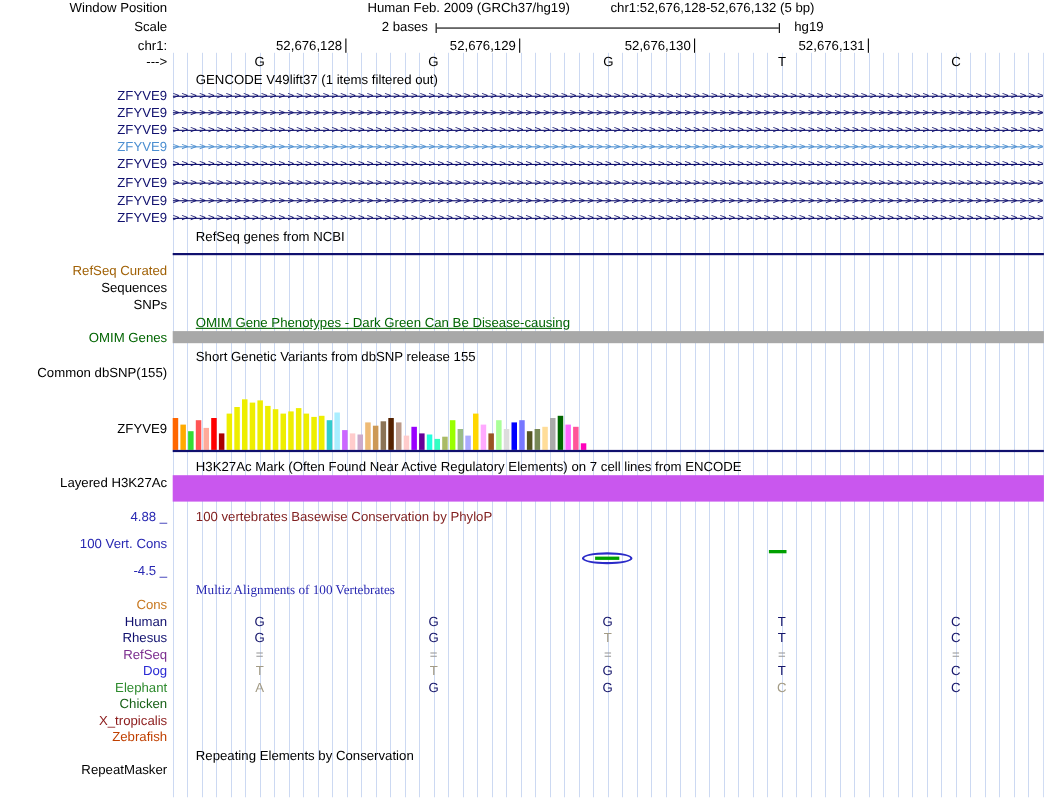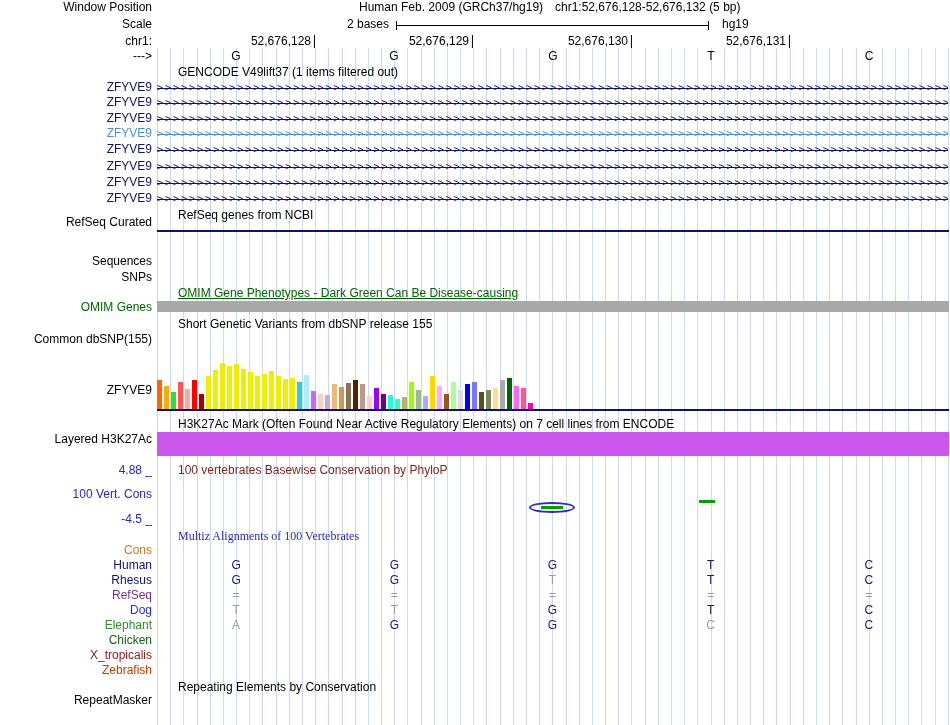--- a/index.html
+++ b/index.html
@@ -32,21 +32,21 @@
   .cons-dash { position:absolute; background:#00a000; height:3px; }
 </style>
 </head>
 <body>
 
 <div class="browser">
 
   <div class="grid"></div>
 
   <span class="lbl" style="top:1px">Window Position</span>
-  <span class="abs" style="left:359px;top:1px">Human Feb. 2009 (GRCh37/hg19)</span>
+  <span class="abs" style="left:334px;top:1px">Human Feb. 2009 (GRCh37/hg19)</span>
   <span class="abs" style="left:555px;top:1px">chr1:52,676,128-52,676,132 (5 bp)</span>
 
   <span class="lbl" style="top:18px">Scale</span>
   <span class="abs" style="left:347px;top:18px">2 bases</span>
   <div class="scalebar"></div>
   <span class="abs" style="left:722px;top:18px">hg19</span>
 
   <span class="lbl" style="top:35px">chr1:</span>
   <span class="coord" style="left:315px">52,676,128</span>
   <span class="coord" style="left:473px">52,676,129</span>
@@ -72,21 +72,21 @@
   <span class="lbl" style="top: 143px; color: rgb(16, 16, 110);">ZFYVE9</span>
   <div class="arrowline" style="top: 143px; color: rgb(16, 16, 110);">&gt;&gt;&gt;&gt;&gt;&gt;&gt;&gt;&gt;&gt;&gt;&gt;&gt;&gt;&gt;&gt;&gt;&gt;&gt;&gt;&gt;&gt;&gt;&gt;&gt;&gt;&gt;&gt;&gt;&gt;&gt;&gt;&gt;&gt;&gt;&gt;&gt;&gt;&gt;&gt;&gt;&gt;&gt;&gt;&gt;&gt;&gt;&gt;&gt;&gt;&gt;&gt;&gt;&gt;&gt;&gt;&gt;&gt;&gt;&gt;&gt;&gt;&gt;&gt;&gt;&gt;&gt;&gt;&gt;&gt;&gt;&gt;&gt;&gt;&gt;&gt;&gt;&gt;&gt;&gt;&gt;&gt;&gt;&gt;&gt;&gt;&gt;&gt;&gt;&gt;&gt;&gt;&gt;&gt;&gt;&gt;&gt;&gt;&gt;&gt;&gt;&gt;&gt;&gt;&gt;&gt;&gt;&gt;&gt;&gt;&gt;&gt;&gt;&gt;&gt;</div>
   <span class="lbl" style="top: 160px; color: rgb(16, 16, 110);">ZFYVE9</span>
   <div class="arrowline" style="top: 160px; color: rgb(16, 16, 110);">&gt;&gt;&gt;&gt;&gt;&gt;&gt;&gt;&gt;&gt;&gt;&gt;&gt;&gt;&gt;&gt;&gt;&gt;&gt;&gt;&gt;&gt;&gt;&gt;&gt;&gt;&gt;&gt;&gt;&gt;&gt;&gt;&gt;&gt;&gt;&gt;&gt;&gt;&gt;&gt;&gt;&gt;&gt;&gt;&gt;&gt;&gt;&gt;&gt;&gt;&gt;&gt;&gt;&gt;&gt;&gt;&gt;&gt;&gt;&gt;&gt;&gt;&gt;&gt;&gt;&gt;&gt;&gt;&gt;&gt;&gt;&gt;&gt;&gt;&gt;&gt;&gt;&gt;&gt;&gt;&gt;&gt;&gt;&gt;&gt;&gt;&gt;&gt;&gt;&gt;&gt;&gt;&gt;&gt;&gt;&gt;&gt;&gt;&gt;&gt;&gt;&gt;&gt;&gt;&gt;&gt;&gt;&gt;&gt;&gt;&gt;&gt;&gt;&gt;&gt;</div>
   <span class="lbl" style="top: 176px; color: rgb(16, 16, 110);">ZFYVE9</span>
   <div class="arrowline" style="top: 176px; color: rgb(16, 16, 110);">&gt;&gt;&gt;&gt;&gt;&gt;&gt;&gt;&gt;&gt;&gt;&gt;&gt;&gt;&gt;&gt;&gt;&gt;&gt;&gt;&gt;&gt;&gt;&gt;&gt;&gt;&gt;&gt;&gt;&gt;&gt;&gt;&gt;&gt;&gt;&gt;&gt;&gt;&gt;&gt;&gt;&gt;&gt;&gt;&gt;&gt;&gt;&gt;&gt;&gt;&gt;&gt;&gt;&gt;&gt;&gt;&gt;&gt;&gt;&gt;&gt;&gt;&gt;&gt;&gt;&gt;&gt;&gt;&gt;&gt;&gt;&gt;&gt;&gt;&gt;&gt;&gt;&gt;&gt;&gt;&gt;&gt;&gt;&gt;&gt;&gt;&gt;&gt;&gt;&gt;&gt;&gt;&gt;&gt;&gt;&gt;&gt;&gt;&gt;&gt;&gt;&gt;&gt;&gt;&gt;&gt;&gt;&gt;&gt;&gt;&gt;&gt;&gt;&gt;&gt;</div>
   <span class="lbl" style="top: 192px; color: rgb(16, 16, 110);">ZFYVE9</span>
   <div class="arrowline" style="top: 192px; color: rgb(16, 16, 110);">&gt;&gt;&gt;&gt;&gt;&gt;&gt;&gt;&gt;&gt;&gt;&gt;&gt;&gt;&gt;&gt;&gt;&gt;&gt;&gt;&gt;&gt;&gt;&gt;&gt;&gt;&gt;&gt;&gt;&gt;&gt;&gt;&gt;&gt;&gt;&gt;&gt;&gt;&gt;&gt;&gt;&gt;&gt;&gt;&gt;&gt;&gt;&gt;&gt;&gt;&gt;&gt;&gt;&gt;&gt;&gt;&gt;&gt;&gt;&gt;&gt;&gt;&gt;&gt;&gt;&gt;&gt;&gt;&gt;&gt;&gt;&gt;&gt;&gt;&gt;&gt;&gt;&gt;&gt;&gt;&gt;&gt;&gt;&gt;&gt;&gt;&gt;&gt;&gt;&gt;&gt;&gt;&gt;&gt;&gt;&gt;&gt;&gt;&gt;&gt;&gt;&gt;&gt;&gt;&gt;&gt;&gt;&gt;&gt;&gt;&gt;&gt;&gt;&gt;&gt;</div>
 
   <div class="title" style="top:209px">RefSeq genes from NCBI</div>
-  <span class="lbl" style="top: 216px; color: #000000;">RefSeq Curated</span>
+  <span class="lbl" style="top: 240px; color: #a16207;">RefSeq Curated</span>
   <div class="hline refseq-line"></div>
 
   <span class="lbl" style="top:255px">Sequences</span>
   <span class="lbl" style="top:271px">SNPs</span>
 
   <div class="title" style="top: 287px; color: rgb(0, 100, 0); text-decoration: underline;">OMIM Gene Phenotypes - Dark Green Can Be Disease-causing</div>
   <span class="lbl" style="top: 301px; color: rgb(0, 100, 0);">OMIM Genes</span>
   <div class="hline omim-bar" style="background-color: rgb(168, 168, 168);"></div>
 
   <div class="title" style="top:318px">Short Genetic Variants from dbSNP release 155</div>

